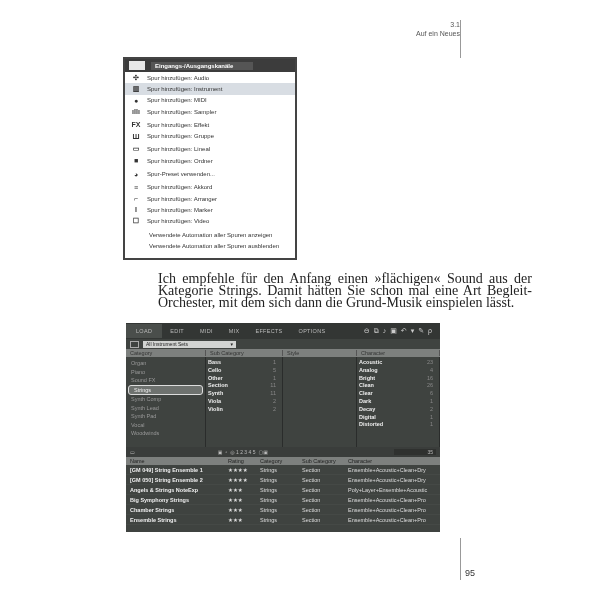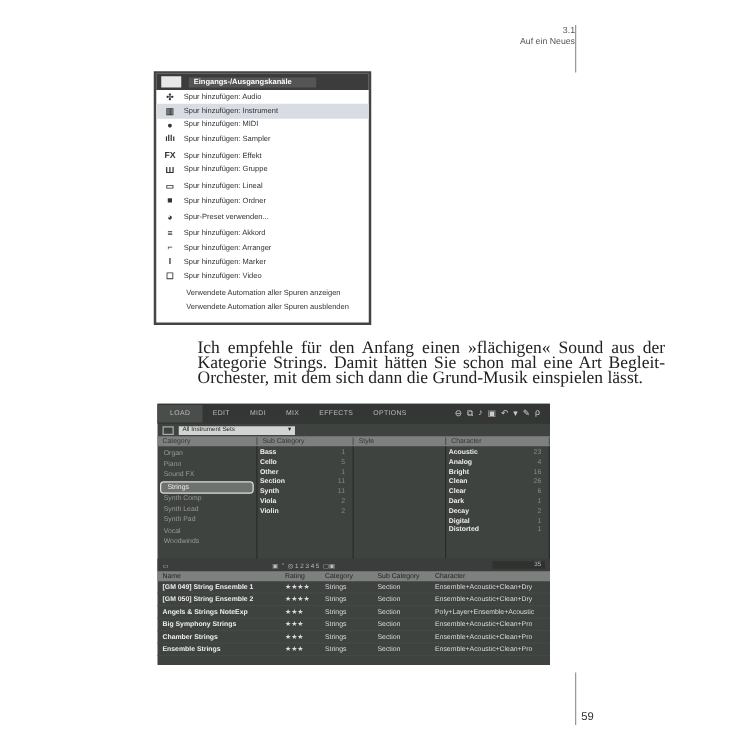--- a/index.html
+++ b/index.html
@@ -304,13 +304,13 @@
         <div class="c1 nm">Ensemble Strings</div>
         <div class="c2">★★★</div>
         <div class="c3">Strings</div>
         <div class="c4">Section</div>
         <div class="c5">Ensemble+Acoustic+Clean+Pro</div>
       </div>
     </div>
 </div>
 
 <div class="foot-rule"></div>
-<div class="pagenum">59</div>
+<div class="pagenum">95</div>
 
 </body></html>

